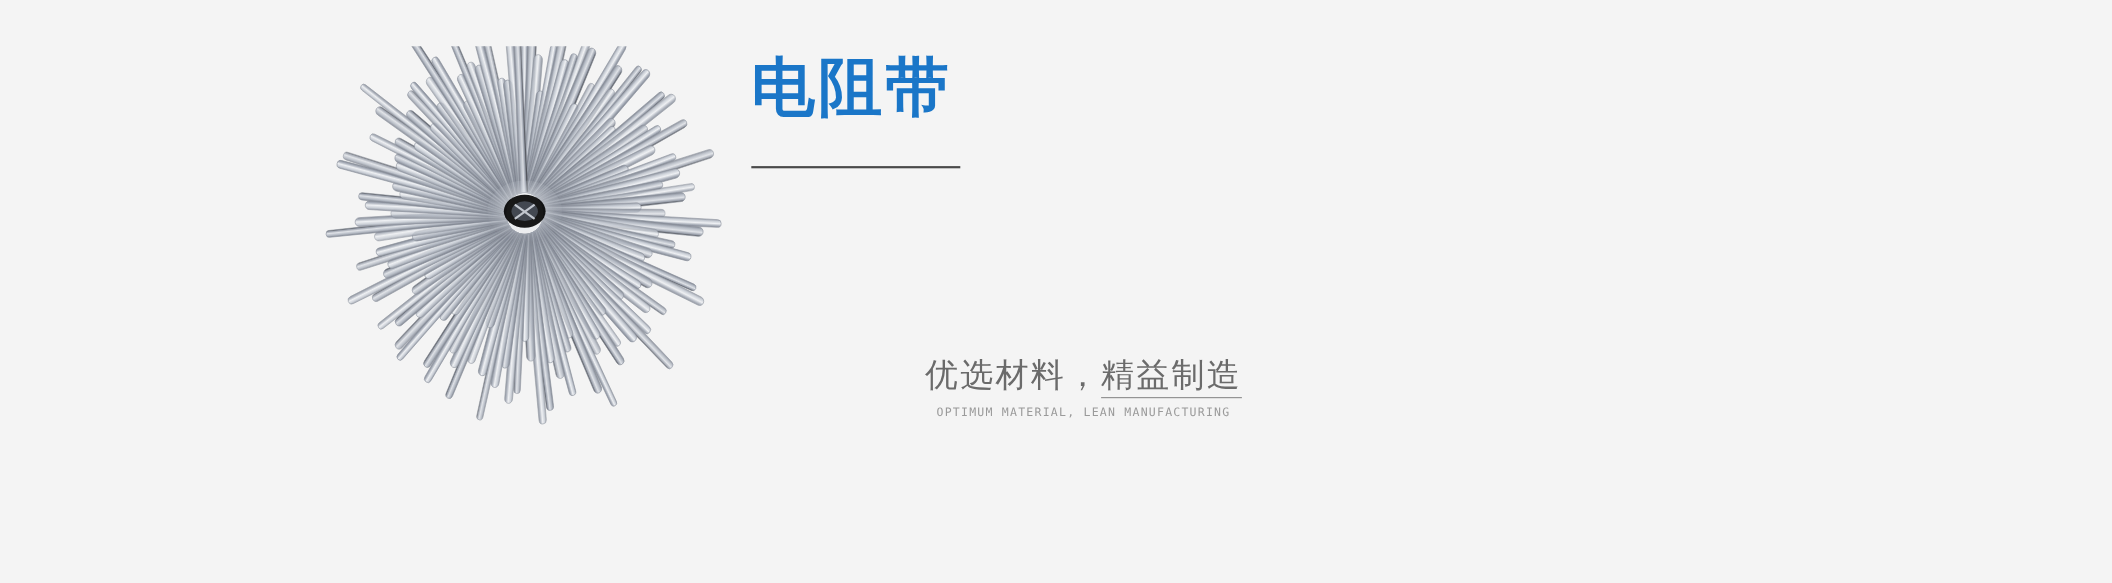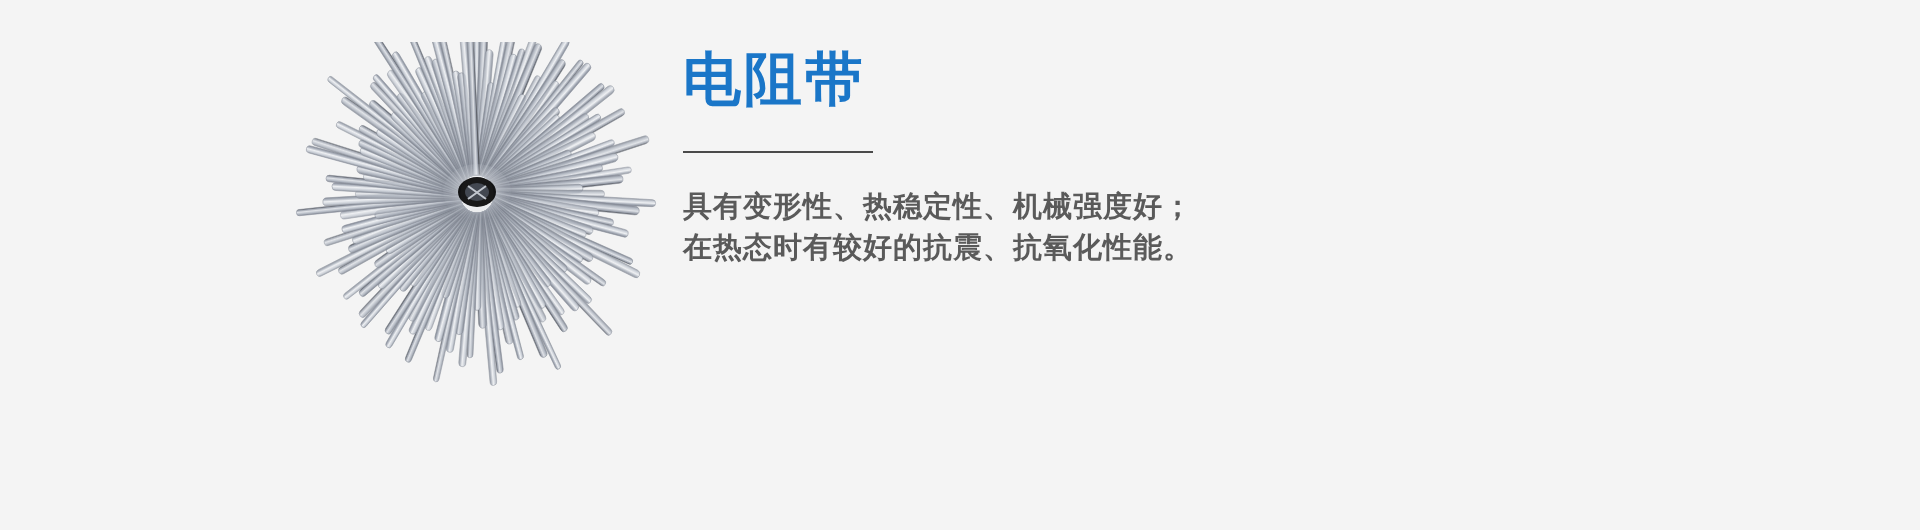--- a/index.html
+++ b/index.html
@@ -304,20 +304,20 @@
     </svg>
   </div>
 
   <div id="text-block">
 
     <div id="title-cn">电阻带</div>
 
 
     <div id="divider"></div>
 
-    <div id="body-text">
-      <div class="body-line">具有变形性、热稳定性、机械强度好；</div>
-      <div class="body-line">在热态时有较好的抗震、抗氧化性能。</div>
+
+    <div id="tagline-block">
+      <div id="tagline-cn"><span>优选材料，</span><span class="underlined">精益制造</span></div>
+      <div id="tagline-en">OPTIMUM MATERIAL, LEAN MANUFACTURING</div>
     </div>
-
 
   </div>
 </div>
 
 </body></html>

